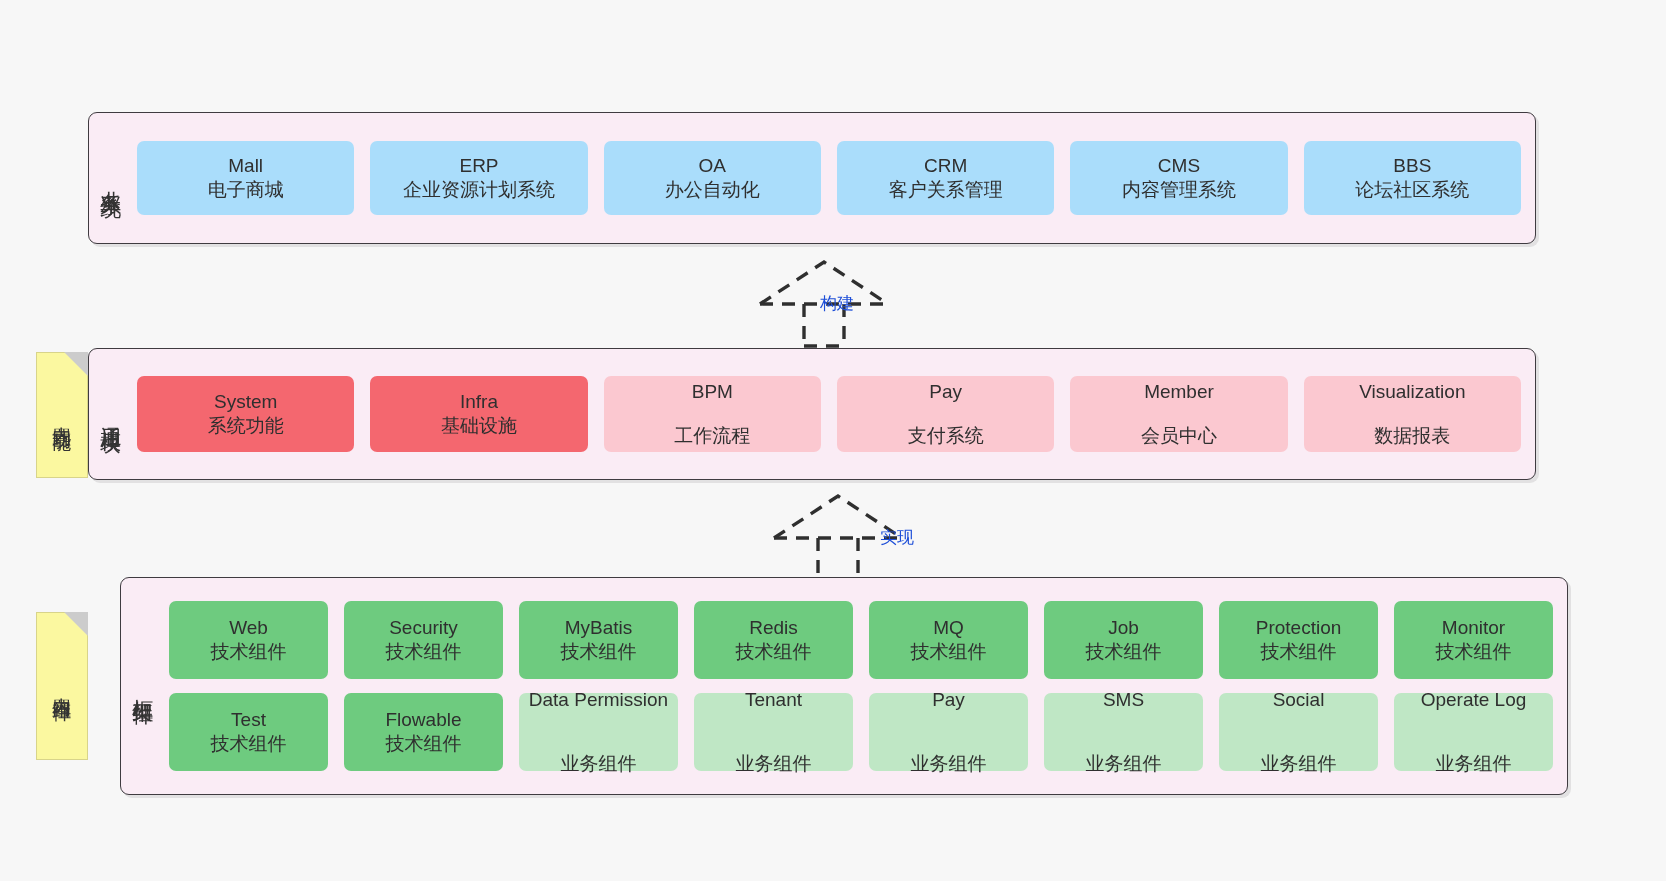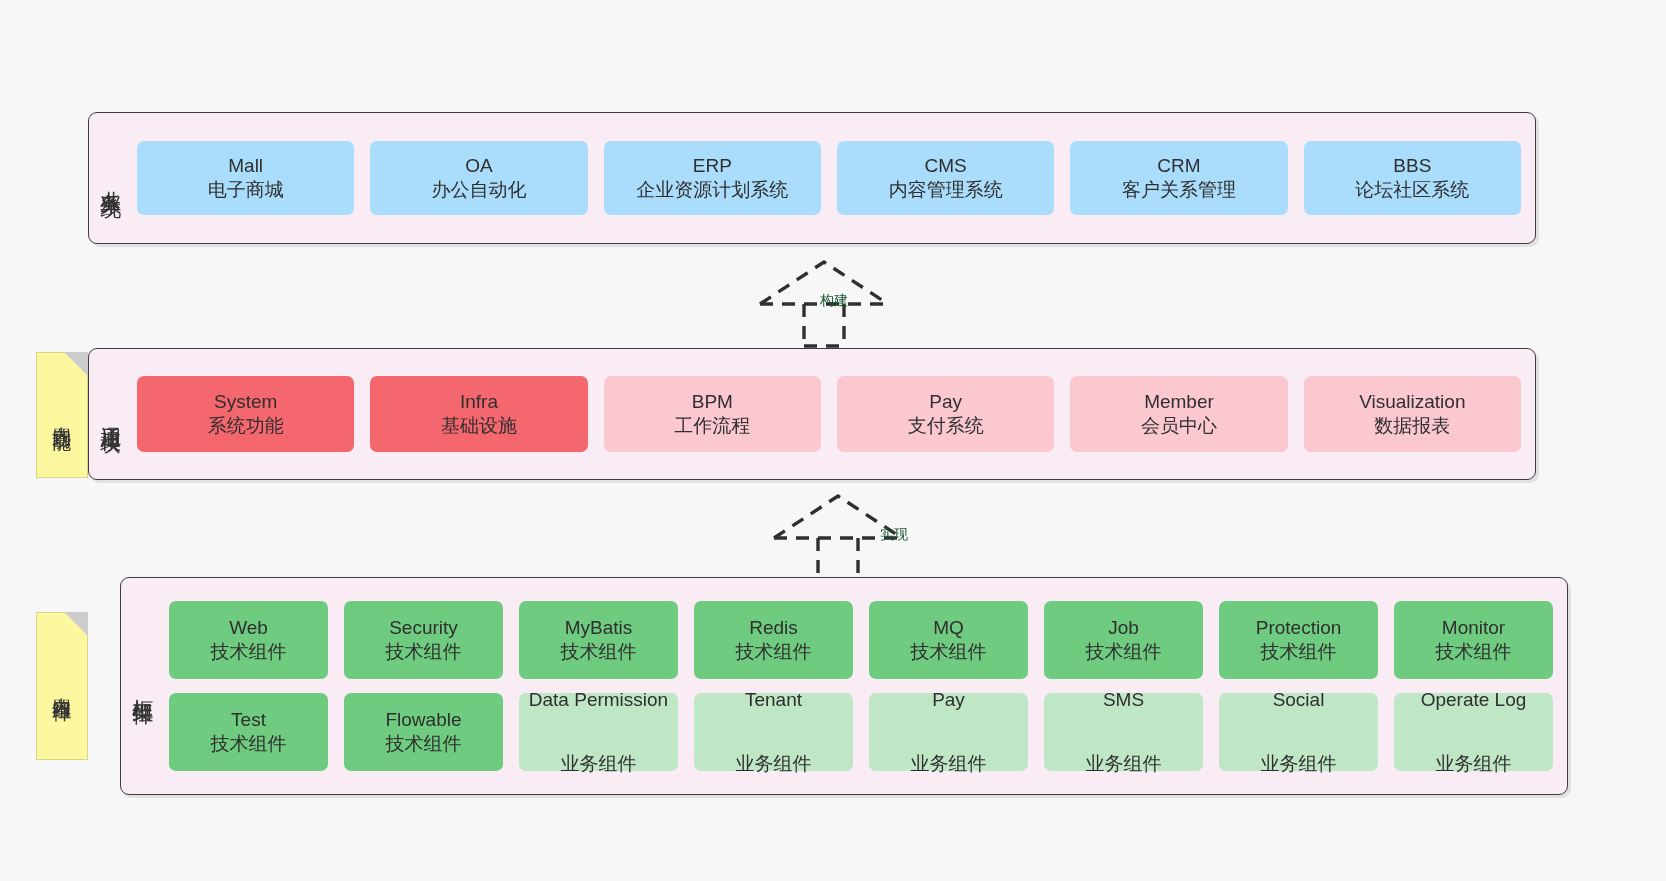--- a/index.html
+++ b/index.html
@@ -62,21 +62,21 @@
     font-size: 19px;
     line-height: 1.28;
     color: #2f2f2f;
     padding: 4px 6px;
   }
   .cell .ln { display: block; }
 
   
   .c-blue       { background: #aaddfb; }
   .c-red        { background: #f4676f; }
-  .c-pink       { background: #fbc8d0; }
+  .c-pink       { background: #fbc8d0; justify-content: space-between; }
   .c-green      { background: #6ecb7f; }
   .c-greenlight { background: #bfe7c5; gap: 40px; }
 
   
   #layer-business { left: 88px; top: 112px; width: 1448px; height: 132px; }
   #layer-business .cell { height: 74px; }
 
   
   #layer-common { left: 88px; top: 348px; width: 1448px; height: 132px; }
   #layer-common .cell { height: 76px; }
@@ -111,22 +111,22 @@
     border-top: 24px solid #cccccc;
   }
   #note-functions  { left: 36px; top: 352px; width: 52px; height: 126px; }
   #note-components { left: 36px; top: 612px; width: 52px; height: 148px; }
 
   
   .arrow { position: absolute; }
   .arrow svg { display: block; overflow: visible; }
   .arrow-label {
     position: absolute;
-    font-size: 14px;
-    color: #14532d;
+    font-size: 17px;
+    color: #1d4ed8;
     background: transparent;
     white-space: nowrap;
     user-select: none;
   }
   #arrow-build     { left: 752px; top: 256px; width: 160px; height: 92px; }
   #arrow-build .arrow-label     { left: 68px; top: 36px; }
   #arrow-implement { left: 766px; top: 490px; width: 160px; height: 92px; }
   #arrow-implement .arrow-label { left: 68px; top: 36px; margin-left: 46px; }
 </style>
 </head>
@@ -136,34 +136,34 @@
 
   <div class="layer" id="layer-business">
     <div class="layer-title">业务系统</div>
     <div class="layer-body">
       <div class="row">
         <div class="cell c-blue">
           <span class="ln">Mall</span>
           <span class="ln">电子商城</span>
         </div>
         <div class="cell c-blue">
+          <span class="ln">ERP</span>
+          <span class="ln">企业资源计划系统</span>
+        </div>
+        <div class="cell c-blue">
           <span class="ln">OA</span>
           <span class="ln">办公自动化</span>
         </div>
         <div class="cell c-blue">
-          <span class="ln">ERP</span>
-          <span class="ln">企业资源计划系统</span>
+          <span class="ln">CRM</span>
+          <span class="ln">客户关系管理</span>
         </div>
         <div class="cell c-blue">
           <span class="ln">CMS</span>
           <span class="ln">内容管理系统</span>
-        </div>
-        <div class="cell c-blue">
-          <span class="ln">CRM</span>
-          <span class="ln">客户关系管理</span>
         </div>
         <div class="cell c-blue">
           <span class="ln">BBS</span>
           <span class="ln">论坛社区系统</span>
         </div>
       </div>
     </div>
   </div>
 
   <div class="arrow" id="arrow-build">

